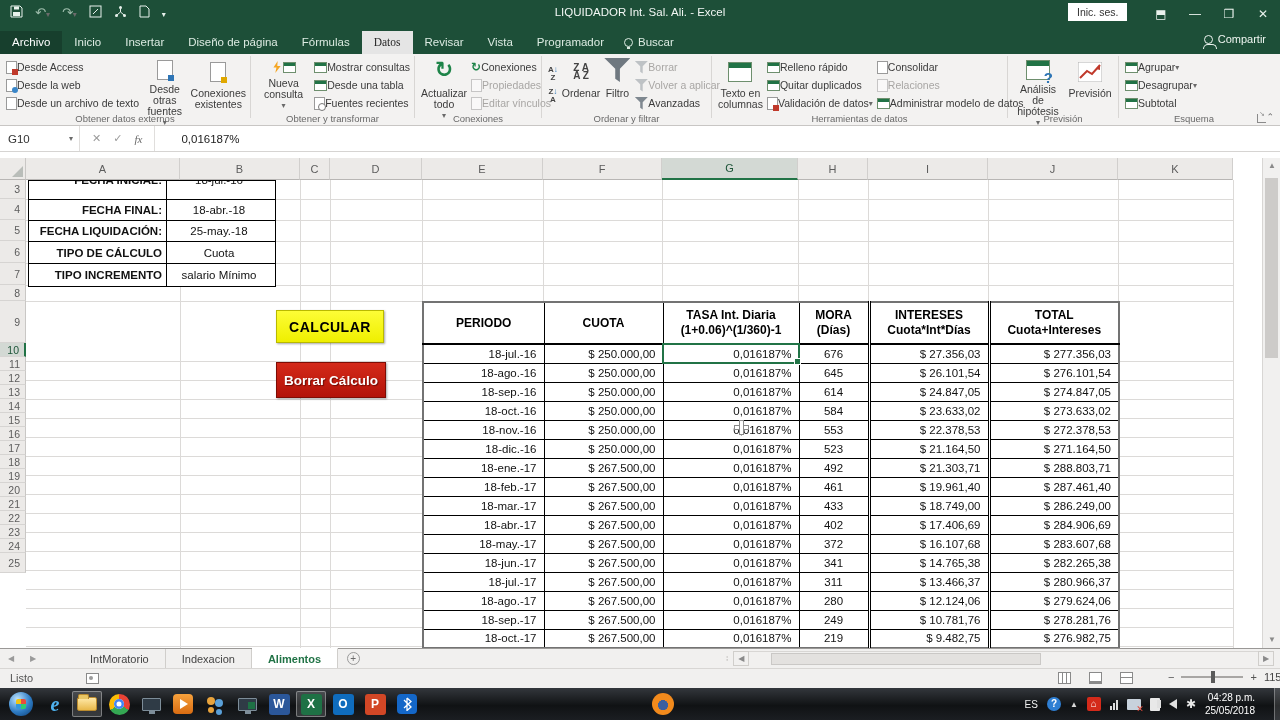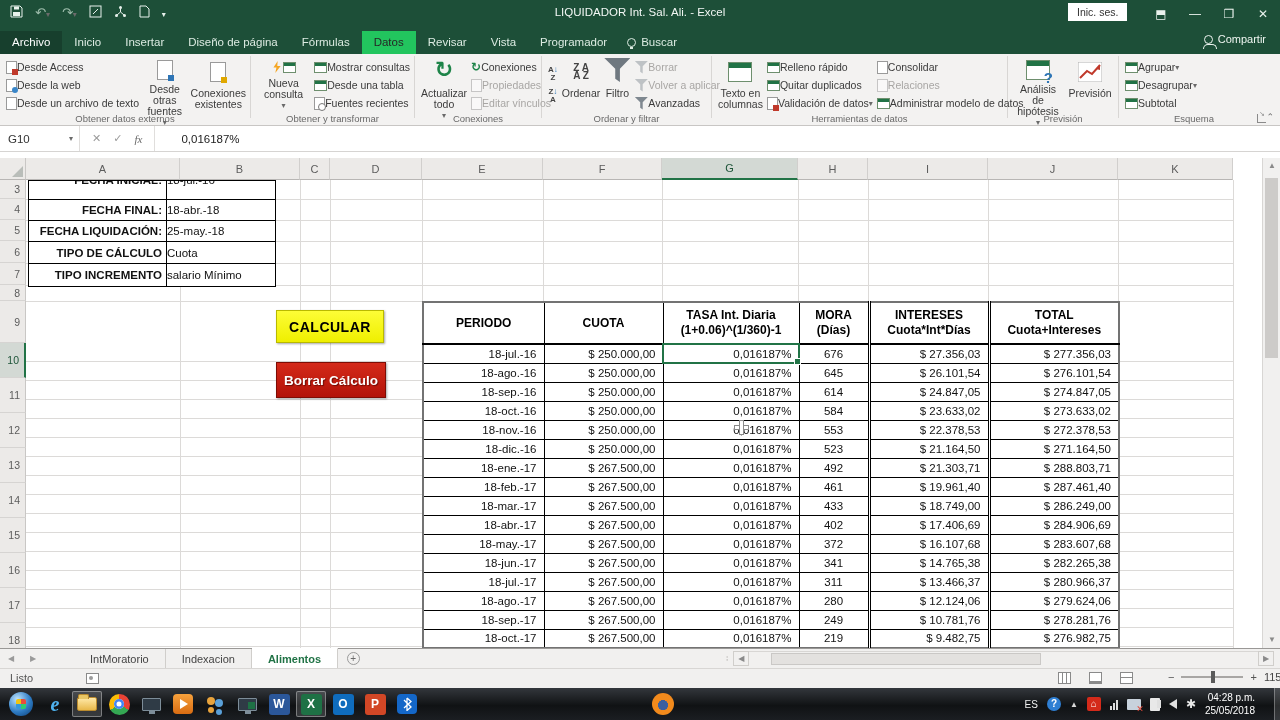--- a/index.html
+++ b/index.html
@@ -14,21 +14,21 @@
   .title-text { position:absolute; left:0; right:0; top:6px; text-align:center; font-size:11.5px; color:#f2f7f4; }
   .signin { position:absolute; left:1068px; top:3px; background:#fff; color:#333; font-size:10.5px; padding:3px 9px; }
   .winbtns { position:absolute; right:0; top:0; display:flex; height:28px; }
   .winbtns span { width:34px; text-align:center; line-height:28px; font-size:12px; color:#eaf2ed; }
   .ribopt { font-size:10px; }
 
   
   .menubar { position:absolute; left:0; top:28px; width:1280px; height:26px; background:#1d4f38; display:flex; align-items:flex-end; }
   .mtab { color:#dcebe2; font-size:11.5px; padding:5px 12px 6px 12px; }
   .mtab.archivo { background:#173f2d; color:#fff; }
-  .mtab.active { background:#22c55e; color:#262626; }
+  .mtab.active { background:#e5e5e5; color:#262626;font-family:Liberation Serif, serif; }
   .search-tab { color:#dcebe2; font-size:11.5px; padding:5px 10px 6px 8px; display:flex; gap:5px; align-items:center; }
   .bulb { display:inline-block; width:9px; height:9px; border:1px solid #dcebe2; border-radius:50%; position:relative; }
   .bulb:after { content:""; position:absolute; left:2px; bottom:-3px; width:3px; height:2px; background:#dcebe2; }
   .share { position:absolute; right:14px; top:33px; color:#eef5f0; font-size:11px; display:flex; gap:5px; align-items:center; }
   .person { display:inline-block; width:9px; height:9px; border:1px solid #eef5f0; border-radius:50%; position:relative; }
   .person:after{ content:""; position:absolute; left:-2px; top:8px; width:12px; height:4px; border:1px solid #eef5f0; border-bottom:none; border-radius:5px 5px 0 0; }
 
   
   .ribbon { position:absolute; left:0; top:54px; width:1280px; height:72px; background:#f3f2f1; border-bottom:1px solid #c8c6c4; display:flex; }
   .rgroup { position:relative; height:100%; padding:3px 4px 14px 6px; display:flex; gap:4px; }
@@ -79,35 +79,35 @@
   .ch { height:22px; background:#eceae8; border-right:1px solid #d1cfcd; border-bottom:1px solid #b8b6b4; color:#5c5c5c; font-size:11px; display:flex; align-items:center; justify-content:center; }
   .ch:nth-of-type(1){width:154px}.ch:nth-of-type(2){width:120px}.ch:nth-of-type(3){width:30px}
   .ch:nth-of-type(4){width:92px}.ch:nth-of-type(5){width:121px}.ch:nth-of-type(6){width:119px}
   .ch:nth-of-type(7){width:136px}.ch:nth-of-type(8){width:70px}.ch:nth-of-type(9){width:120px}
   .ch:nth-of-type(10){width:130px}.ch:nth-of-type(11){width:115px}
   .ch.sel { background:#d3d9d4; border-bottom:2px solid #217346; color:#1d5438; }
   .rowheads { position:absolute; left:0; top:180px; width:26px; }
   .rn { width:26px; background:#eceae8; border-right:1px solid #c9c7c5; border-bottom:1px solid #d6d4d2; color:#5c5c5c; font-size:10.5px; display:flex; align-items:center; justify-content:flex-end; padding-right:5px; }
   div.rn:nth-of-type(1){height:19px}div.rn:nth-of-type(2){height:21px}div.rn:nth-of-type(3){height:21px}
   div.rn:nth-of-type(4){height:22px}div.rn:nth-of-type(5){height:22px}div.rn:nth-of-type(6){height:16px}
-  div.rn:nth-of-type(7){height:42px}div.rn:nth-of-type(n+8){height:35px}div.rn:nth-of-type(23){height:20px}
+  div.rn:nth-of-type(7){height:42px}div.rn:nth-of-type(n+8){height:14px}div.rn:nth-of-type(23){height:20px}
   .rn.sel { background:#d3d9d4; border-right:2px solid #217346; color:#1d5438; }
 
   .gridarea { position:absolute; left:26px; top:180px; width:1236px; height:468px; overflow:hidden; background:#fff; }
   .vline { position:absolute; top:0; width:1px; height:468px; background:#dcdad8; }
   .hlineA { position:absolute; left:0; width:1207px; height:1px; background:#dcdad8; }
   .hzoneB { position:absolute; left:0; top:163px; width:1207px; height:305px;
             background:repeating-linear-gradient(to bottom, transparent 0 18px, #dcdad8 18px 19px); }
 
   
   .infobox { position:absolute; left:2px; top:0px; width:248px; border:1px solid #000; z-index:3; background:#fff; }
   .irow { display:flex; border-bottom:1px solid #000; }
   .irow:last-child { border-bottom:none; }
   .irow .lab { width:152px; border-right:1px solid #000; font-weight:bold; font-size:11.5px; color:#111; display:flex; align-items:center; justify-content:flex-end; padding-right:4px; }
-  .irow .val { width:119px; font-size:11.5px; color:#111; display:flex; align-items:center; justify-content:flex-start; padding-right:4px; }
+  .irow .val { width:119px; font-size:11.5px; color:#111; display:flex; align-items:center; justify-content:center; padding-right:4px; }
   .irow:nth-child(1){height:19px; overflow:hidden;}
   .irow:nth-child(1) .lab,.irow:nth-child(1) .val{ align-items:flex-start; }
   .irow:nth-child(1) span{ display:block; margin-top:-7px; }
   .irow:nth-child(2){height:21px}.irow:nth-child(3){height:21px}.irow:nth-child(4){height:22px}.irow:nth-child(5){height:22px}
 
   
   .btn-calc { position:absolute; left:250px; top:130px; width:108px; height:33px; z-index:4;
               background:linear-gradient(#fdfd36,#efef00); border:1px solid #b9b900; box-shadow:1px 1px 2px rgba(0,0,0,.35);
               color:#000; font-weight:bold; font-size:14px; display:flex; align-items:center; justify-content:center; letter-spacing:.5px; }
   .btn-clear { position:absolute; left:250px; top:182px; width:110px; height:36px; z-index:4;

